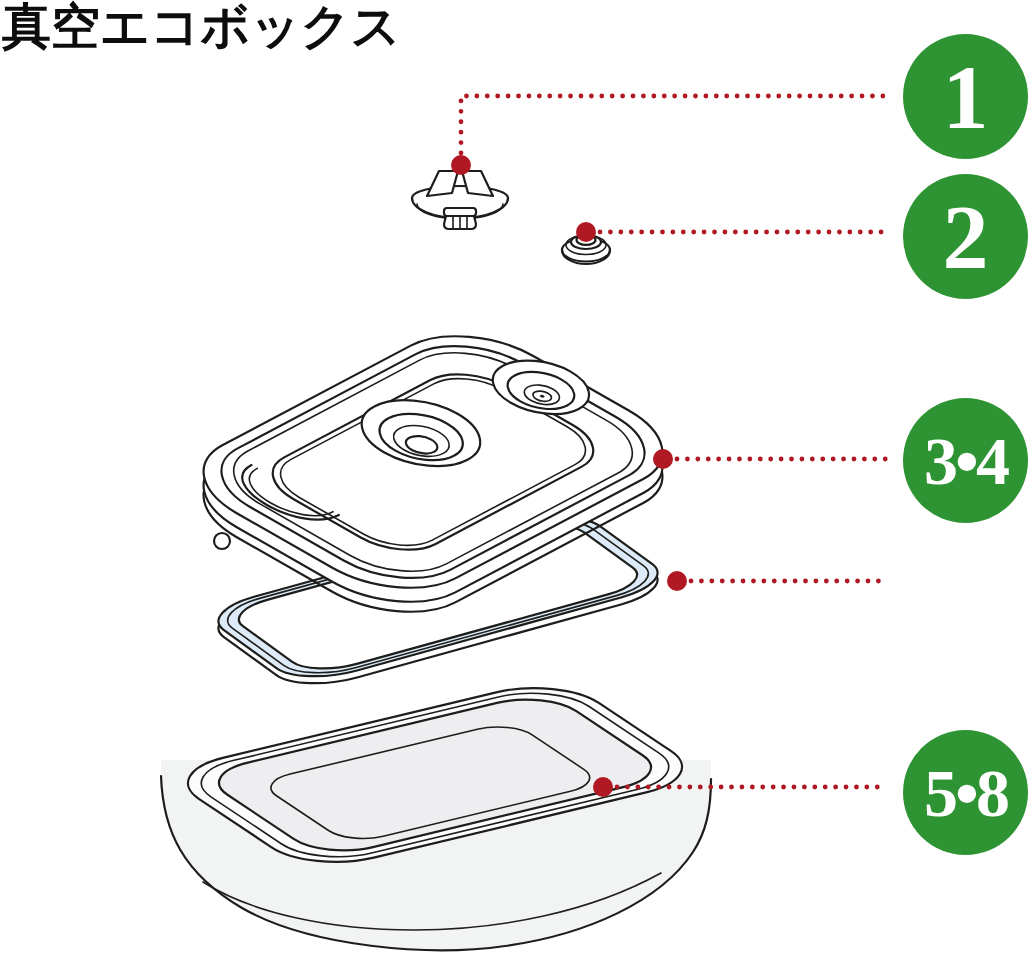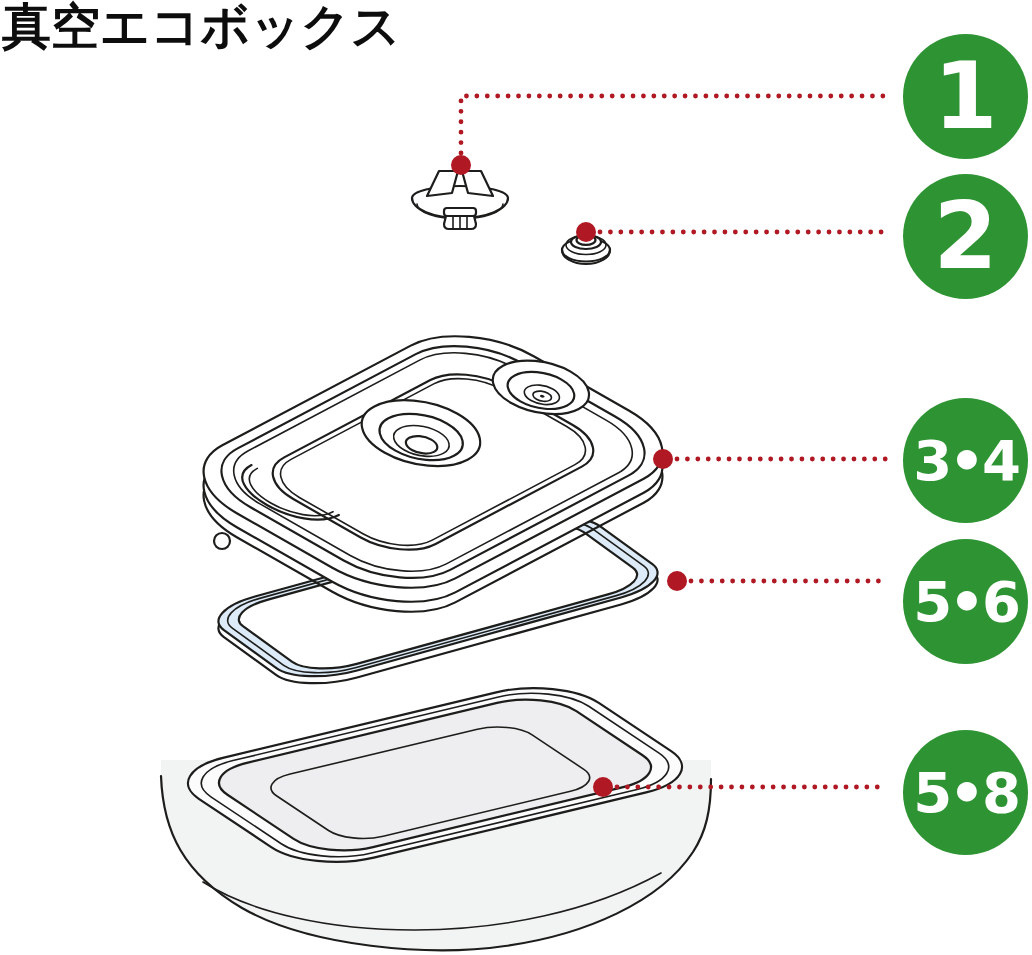--- a/index.html
+++ b/index.html
@@ -2,29 +2,29 @@
 <html style="--green: #2e9433; --red: #b01923; --line: #1d1d1b; --gasket: #dcebf7; --body: #f2f3f3; --paper: #ffffff;"><head>
 <meta charset="utf-8">
 <style>
   :root{
     --green:#2e9433; --red:#b01923; --line:#1d1d1b;
     --gasket:#dcebf7; --body:#f2f3f3; --paper:#ffffff;
   }
   *{box-sizing:border-box;margin:0;padding:0}
   html,body{width:1032px;height:955px;background:var(--paper);overflow:hidden;
     font-family:"DejaVu Sans","Liberation Sans",sans-serif;}
-  .stage{position:relative;width:1032px;height:955px;background:var(--paper);}
+  .stage{position:relative;width:1032px;height:955px;background:var(--paper);font-family:Liberation Serif, serif;}
   .page-title{position:absolute;left:2px;top:-2px;font-size:49px;font-weight:bold;
     color:#0d0d0d;letter-spacing:0px;line-height:1.2;white-space:nowrap;}
   .diagram-svg{position:absolute;left:0;top:0;}
   .badge{position:absolute;left:903px;width:125px;height:125px;border-radius:50%;
     background:var(--green);display:flex;align-items:center;justify-content:center;}
   .badge span{color:#fff;font-weight:bold;line-height:1;}
   .badge.single span{font-size:92px;}
-  .badge.double span{font-size:56px;letter-spacing:-3px;}
+  .badge.double span{font-size:68px;letter-spacing:-3px;}
   
   .ln{fill:none;stroke:var(--line);stroke-width:2.2;stroke-linejoin:round;stroke-linecap:round;}
   .thin{stroke-width:1.6;}
   .fw{fill:#fff;stroke:var(--line);stroke-width:2.2;stroke-linejoin:round;}
   .frim{fill:#fcfcfc;stroke:var(--line);stroke-width:2.2;}
   .fopen{fill:#eeeef0;stroke:var(--line);stroke-width:2.2;}
   .fbody{fill:var(--body);stroke:none;}
   .fgask{fill:var(--gasket);stroke:var(--line);stroke-width:2.2;}
   .leader{fill:none;stroke:var(--red);stroke-width:4.8;stroke-linecap:round;
     stroke-dasharray:0.01 10.4;}
@@ -141,20 +141,17 @@
 
   <div class="badge single" style="top:34px">
     <span>1</span>
   </div>
   <div class="badge single" style="top:174px">
     <span>2</span>
   </div>
   <div class="badge double" style="top:398px">
     <span>3•4</span>
   </div>
-  <div class="badge double" style="top:539px">
-    <span>5•6</span>
-  </div>
   <div class="badge double" style="top:730px">
     <span>5•8</span>
   </div>
 
 </div>
 
 </body></html>

